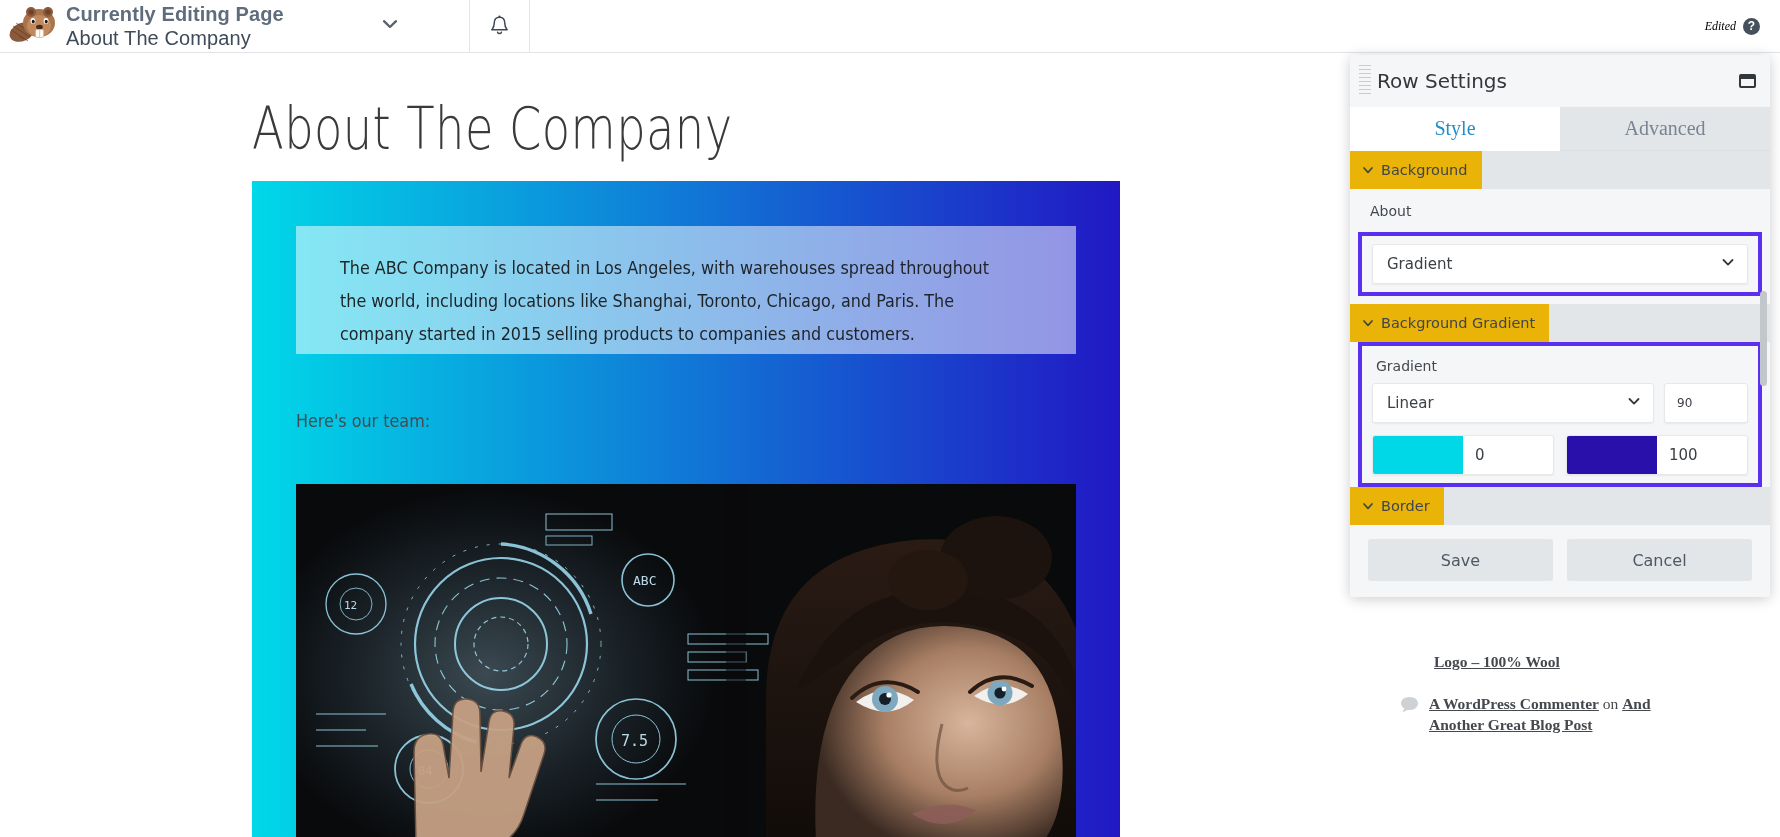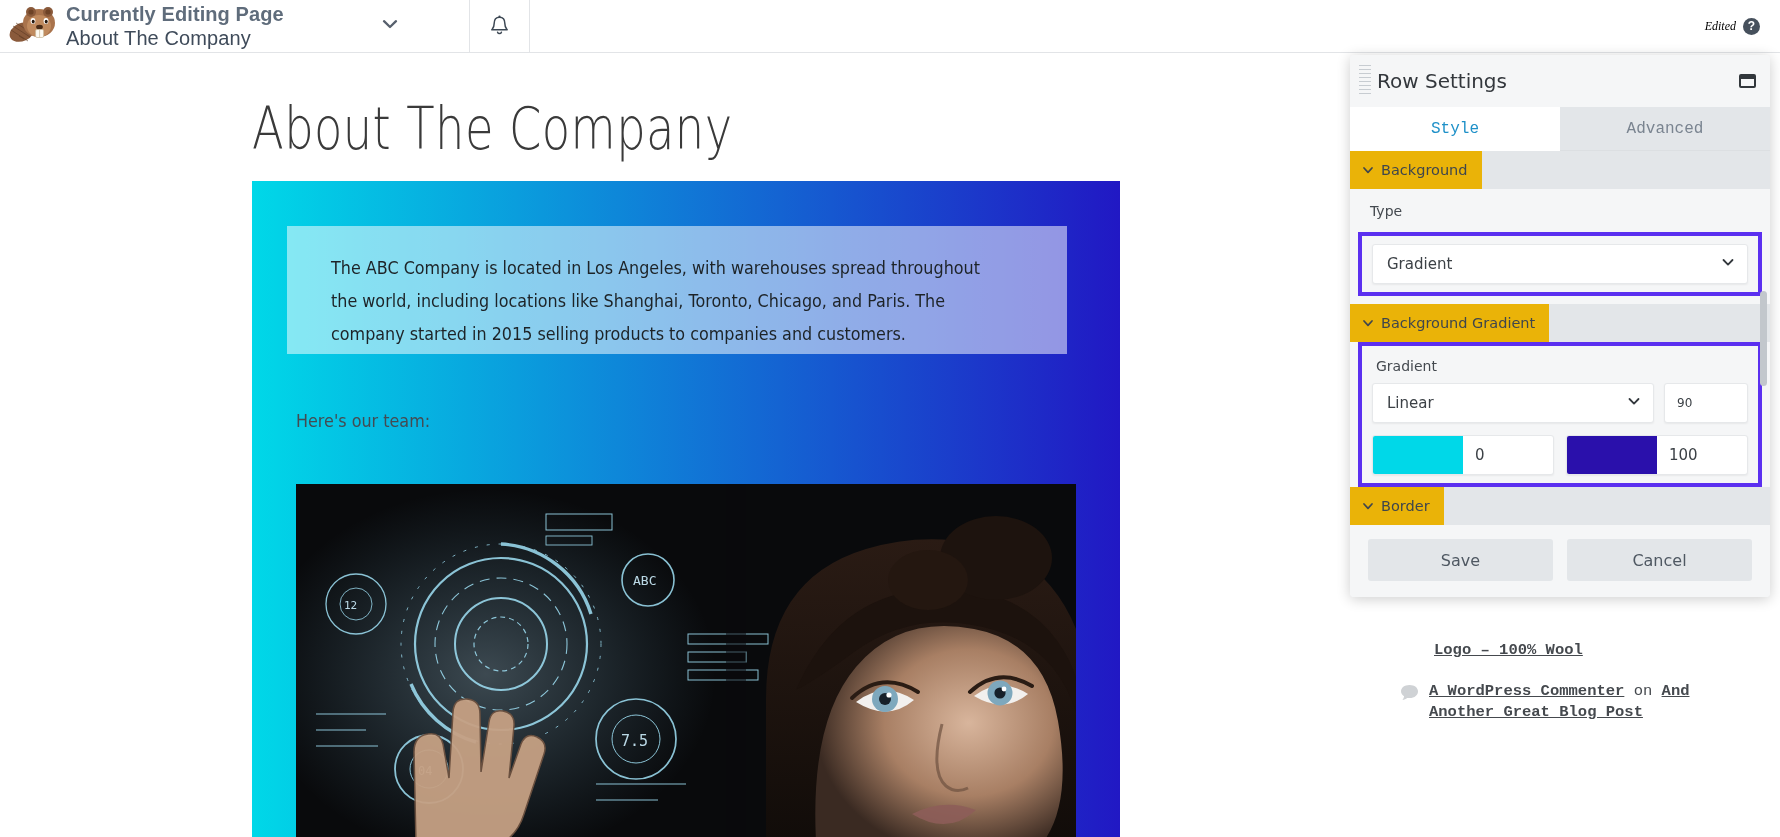--- a/index.html
+++ b/index.html
@@ -88,21 +88,21 @@
     transform: scaleX(0.80);
     transform-origin: left center;
     letter-spacing: 0.5px;
     white-space: nowrap;
   }
   .gradient-row {
     position: absolute; left: 252px; top: 128px;
     width: 868px; height: 660px;
   }
   .textbox {
-    position: absolute; left: 35px; top: 45px;
+    position: absolute; left: 44px; top: 45px;
     width: 780px; height: 128px;
     background: rgba(255,255,255,0.52);
     padding: 26px 44px 0 44px;
   }
   .textbox p {
     margin: 0;
     font-size: 17px;
     line-height: 33px;
     color: #1d2327;
     font-family: "DejaVu Sans", sans-serif;
@@ -159,25 +159,25 @@
     width: 17px; height: 14px;
     border: 2px solid #32373c;
     border-top-width: 5px;
     border-radius: 2px;
     cursor: pointer;
   }
   .tabs { display: flex; height: 44px; }
   .tab {
     flex: 1 1 0;
     display: flex; align-items: center; justify-content: center;
-    font-size: 16px;
+    font-size: 20px;
     background: #e3e6e9;
     color: #7a8490;
     cursor: pointer;
-    font-family: Liberation Mono, monospace;
+    font-family: Liberation Serif, serif;
     border-bottom: 1px solid #dcdfe2;
   }
   .tab.active {
     background: #ffffff;
     color: #1e90c8;
     border-bottom: 1px solid #ffffff;
   }
 
   .panel-body {
     position: relative;
@@ -284,24 +284,24 @@
     flex: 1 1 0; height: 42px;
     background: #e3e6e9;
     border: none; border-radius: 3px;
     font-size: 16px; color: #4f5862;
     cursor: pointer;
     font-family: "DejaVu Sans", sans-serif;
   }
 
   
   .bg-widget {
-    position: absolute; right: 74px; top: 588px;
+    position: absolute; right: 74px; top: 600px;
     width: 330px;
     z-index: 10;
-    font-family: Liberation Mono, monospace;
+    font-family: Liberation Serif, serif;
   }
   .bg-widget a {
     color: #45494e;
     text-decoration: underline;
     font-weight: 600;
     font-size: 15.5px;
   }
   .bg-widget .line1 { margin-bottom: 22px; padding-left: 58px; }
   .bg-widget .comment-row { display: flex; gap: 10px; align-items: flex-start; padding-left: 24px; }
   .bg-widget .comment-row .txt { line-height: 21px; font-size: 15.5px; color: #45494e; }
@@ -499,21 +499,21 @@
         <span class="chev">
           <svg width="12" height="12" viewBox="0 0 12 12">
               <path d="M2 4 L6 8.4 L10 4" stroke="#3f464d" stroke-width="1.7" fill="none" stroke-linecap="round" stroke-linejoin="round"></path>
             </svg>
         </span>
         <span>Background</span>
       </span>
     </div>
 
     <div class="field-block" style="padding-bottom:4px;">
-      <div class="field-label">Type</div>
+      <div class="field-label">About</div>
     </div>
     <div style="padding:0 8px 8px 8px;">
       <div class="hl" style="border-color: rgb(91, 47, 240);">
         <div class="sel">
           <span>Gradient</span>
           <span class="chev">
             <svg width="14" height="14" viewBox="0 0 14 14">
                 <path d="M2.5 5 L7 9.6 L11.5 5" stroke="#33383d" stroke-width="1.8" fill="none" stroke-linecap="round" stroke-linejoin="round"></path>
               </svg>
           </span>

